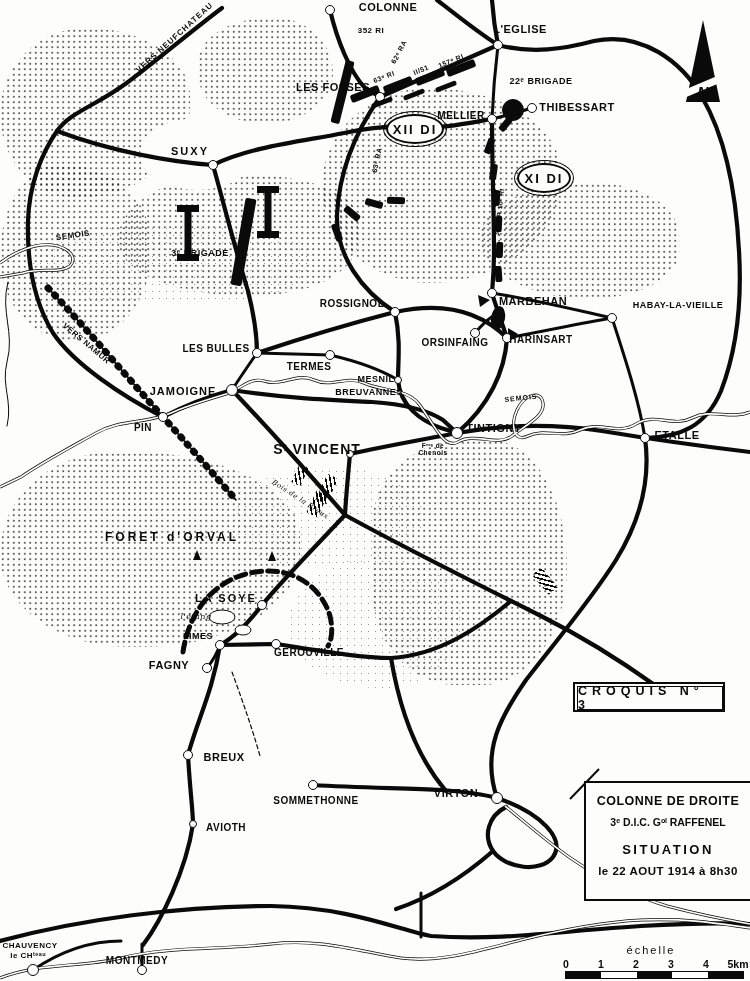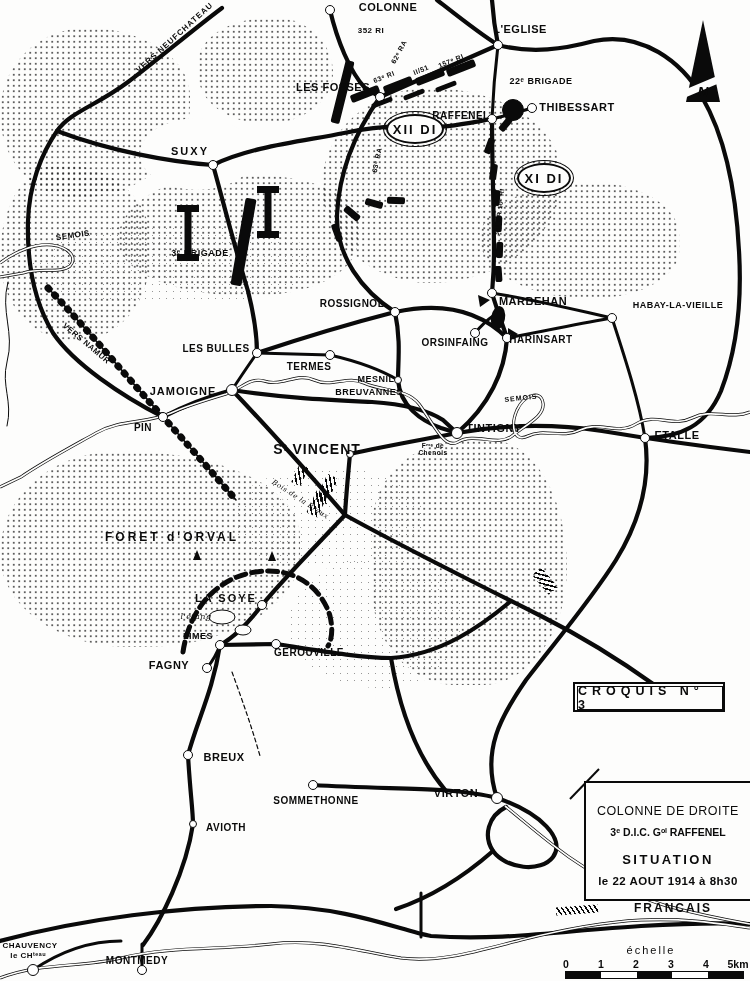--- a/index.html
+++ b/index.html
@@ -29,21 +29,21 @@
   .ib .t{top:-3px}.ib .b{bottom:-3px}
   .lbl{position:absolute;z-index:6;font-weight:700;white-space:nowrap;text-align:center;line-height:1.05;}
   .lbl.it{font-family:"DejaVu Serif",serif;font-weight:400;font-style:italic;}
   
   .croquis{position:absolute;left:573px;top:682px;width:152px;height:30px;z-index:7;
      border:2px solid #0a0a0a;background:#fdfdfc;padding:2px;box-sizing:border-box;}
   .croquis .in{border:1.2px solid #0a0a0a;width:100%;height:100%;display:flex;align-items:center;justify-content:center;
      font-weight:700;font-size:12.5px;letter-spacing:5px;}
   .infobox{position:absolute;left:584px;top:781px;width:166px;height:120px;z-index:7;
      border:2px solid #0a0a0a;border-right:none;background:#fdfdfc;box-sizing:border-box;text-align:center;}
-  .infobox .l1{margin-top:21px;font-weight:400;font-size:12.5px;letter-spacing:.5px;}
+  .infobox .l1{margin-top:11px;font-weight:700;font-size:12.5px;letter-spacing:.5px;}
   .infobox .l2{margin-top:8px;font-weight:700;font-size:10.5px;}
   .infobox .l3{margin-top:14px;font-weight:700;font-size:13px;letter-spacing:2.5px;}
   .infobox .l4{margin-top:8px;font-weight:700;font-size:11.5px;letter-spacing:.5px;}
   .legend{position:absolute;left:552px;top:898px;width:198px;z-index:7;}
   .lrow{position:relative;height:22px;}
   .ltext{position:absolute;left:82px;top:3px;font-weight:700;font-size:12px;letter-spacing:2px;}
   .sym-de{position:absolute;left:6px;top:7px;width:46px;height:7px;}
   .sym-de i{position:absolute;top:0;height:7px;background:#0a0a0a;border-radius:3px;}
   .sym-fr{position:absolute;left:4px;top:8px;width:42px;height:8px;transform:rotate(-4deg);
       background:repeating-linear-gradient(60deg,#0a0a0a 0 1.5px,transparent 1.5px 4px);}
@@ -161,24 +161,20 @@
   </div>
 
   <div class="infobox">
     <div class="l1">COLONNE DE DROITE</div>
     <div class="l2">3ᵉ D.I.C.   Gᵒˡ RAFFENEL</div>
     <div class="l3">SITUATION</div>
     <div class="l4">le 22 AOUT 1914 à 8h30</div>
   </div>
 
   <div class="legend">
-    <div class="lrow">
-      <span class="sym-fr"></span>
-      <span class="ltext">FRANCAIS</span>
-    </div>
     <div class="echelle">échelle</div>
     <div class="ticks" id="scale-ticks">
       <span id="scale-end" style="left:186px;">5km</span>
     <span style="left: 14px;">0</span>
         <span style="left: 49px;">1</span>
         <span style="left: 84px;">2</span>
         <span style="left: 119px;">3</span>
         <span style="left: 154px;">4</span>
       </div>
     <div class="sbar">
@@ -193,21 +189,21 @@
     <div class="lbl" style="left: 388px; top: 8px; font-size: 11px; letter-spacing: 0.5px; transform: translate(-50%, -50%) rotate(0deg);">COLONNE</div>
     <div class="lbl" style="left: 371px; top: 31px; font-size: 8px; letter-spacing: 0.5px; transform: translate(-50%, -50%) rotate(0deg);">352 RI</div>
     <div class="lbl" style="left: 520px; top: 30px; font-size: 11px; letter-spacing: 0.5px; transform: translate(-50%, -50%) rotate(0deg);">L'EGLISE</div>
     <div class="lbl" style="left: 333px; top: 88px; font-size: 11px; letter-spacing: 0.5px; transform: translate(-50%, -50%) rotate(0deg);">LES FOSSES</div>
     <div class="lbl" style="left: 384px; top: 77px; font-size: 7px; letter-spacing: 0.5px; transform: translate(-50%, -50%) rotate(-22deg);">63ᵉ RI</div>
     <div class="lbl" style="left: 421px; top: 70px; font-size: 7px; letter-spacing: 0.5px; transform: translate(-50%, -50%) rotate(-22deg);">II/51</div>
     <div class="lbl" style="left: 451px; top: 61px; font-size: 7px; letter-spacing: 0.5px; transform: translate(-50%, -50%) rotate(-22deg);">157ᵉ RI</div>
     <div class="lbl" style="left: 399px; top: 52px; font-size: 7px; letter-spacing: 0.5px; transform: translate(-50%, -50%) rotate(-62deg);">62ᵉ RA</div>
     <div class="lbl" style="left: 541px; top: 82px; font-size: 9px; letter-spacing: 0.5px; transform: translate(-50%, -50%) rotate(0deg);">22ᵉ BRIGADE</div>
     <div class="lbl" style="left: 577px; top: 108px; font-size: 11px; letter-spacing: 0.5px; transform: translate(-50%, -50%) rotate(0deg);">THIBESSART</div>
-    <div class="lbl" style="left: 461px; top: 116px; font-size: 10px; letter-spacing: 0.5px; transform: translate(-50%, -50%) rotate(0deg);">RAFFENEL</div>
+    <div class="lbl" style="left: 461px; top: 116px; font-size: 10px; letter-spacing: 0.5px; transform: translate(-50%, -50%) rotate(0deg);">MELLIER</div>
     <div class="lbl" style="left: 190px; top: 152px; font-size: 11px; letter-spacing: 2px; transform: translate(-50%, -50%) rotate(0deg);">SUXY</div>
     <div class="lbl" style="left: 200px; top: 254px; font-size: 9px; letter-spacing: 0.5px; transform: translate(-50%, -50%) rotate(0deg);">3ᵉ BRIGADE</div>
     <div class="lbl" style="left: 377px; top: 160px; font-size: 7px; letter-spacing: 0.5px; transform: translate(-50%, -50%) rotate(-78deg);">63ᵉ RA</div>
     <div class="lbl" style="left: 500px; top: 212px; font-size: 6.5px; letter-spacing: 0.5px; transform: translate(-50%, -50%) rotate(-83deg);">38ᵉ GR 10ᵉ RI</div>
     <div class="lbl" style="left: 352px; top: 304px; font-size: 10px; letter-spacing: 0.5px; transform: translate(-50%, -50%) rotate(0deg);">ROSSIGNOL</div>
     <div class="lbl" style="left: 533px; top: 302px; font-size: 11px; letter-spacing: 0.5px; transform: translate(-50%, -50%) rotate(0deg);">MARBEHAN</div>
     <div class="lbl" style="left: 674px; top: 306px; font-size: 9px; letter-spacing: 0.5px; transform: translate(-50%, -50%) rotate(0deg); padding-left: 8px;">HABAY-LA-VIEILLE</div>
     <div class="lbl" style="left: 455px; top: 343px; font-size: 10px; letter-spacing: 0.5px; transform: translate(-50%, -50%) rotate(0deg);">ORSINFAING</div>
     <div class="lbl" style="left: 541px; top: 340px; font-size: 10px; letter-spacing: 0.5px; transform: translate(-50%, -50%) rotate(0deg);">HARINSART</div>
     <div class="lbl" style="left: 216px; top: 349px; font-size: 10px; letter-spacing: 0.5px; transform: translate(-50%, -50%) rotate(0deg);">LES BULLES</div>

